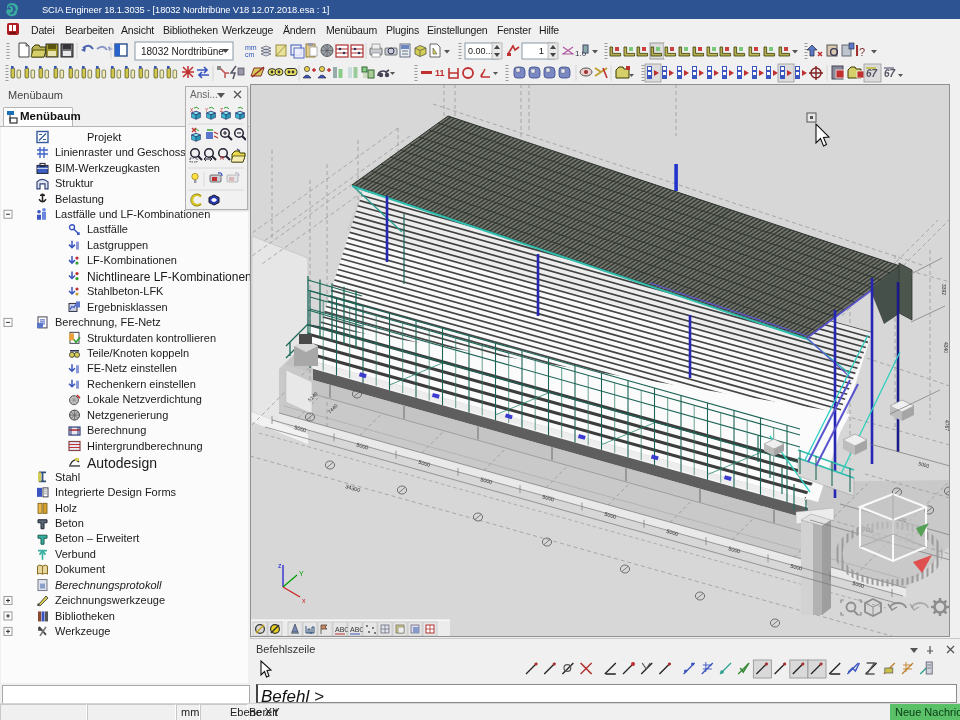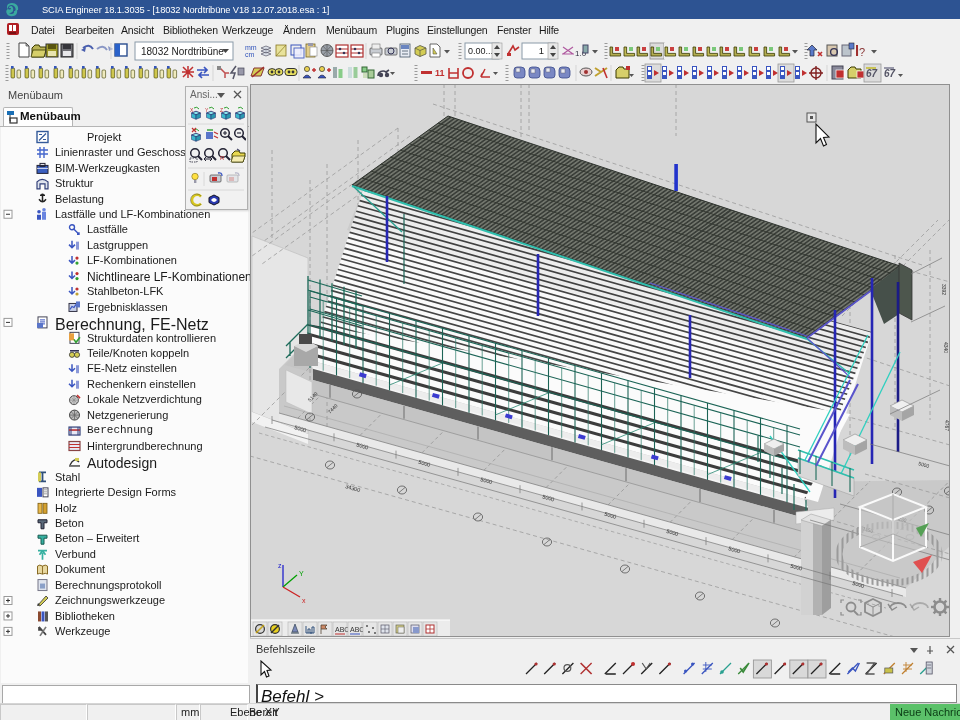--- a/index.html
+++ b/index.html
@@ -487,38 +487,38 @@
 <div class="tx" style="left:55px;top:161.6px;font-size:11px;color:#1a1a1a;">BIM-Werkzeugkasten</div>
 <div class="tx" style="left:55px;top:177.04999999999998px;font-size:11px;color:#1a1a1a;">Struktur</div>
 <div class="tx" style="left:55px;top:192.5px;font-size:11px;color:#1a1a1a;">Belastung</div>
 <div class="tx" style="left:55px;top:207.95px;font-size:11px;color:#1a1a1a;">Lastfälle und LF-Kombinationen</div>
 <div class="tx" style="left:87px;top:223.39999999999998px;font-size:11px;color:#1a1a1a;">Lastfälle</div>
 <div class="tx" style="left:87px;top:238.84999999999997px;font-size:11px;color:#1a1a1a;">Lastgruppen</div>
 <div class="tx" style="left:87px;top:254.29999999999998px;font-size:11px;color:#1a1a1a;">LF-Kombinationen</div>
 <div class="tx" style="left:87px;top:269.74999999999994px;font-size:12px;color:#1a1a1a;">Nichtlineare LF-Kombinationen</div>
 <div class="tx" style="left:87px;top:285.2px;font-size:11px;color:#1a1a1a;">Stahlbeton-LFK</div>
 <div class="tx" style="left:87px;top:300.65px;font-size:11px;color:#1a1a1a;">Ergebnisklassen</div>
-<div class="tx" style="left:55px;top:316.09999999999997px;font-size:16px;color:#1a1a1a;">Berechnung, FE-Netz</div>
+<div class="tx" style="left:55px;top:316.09999999999997px;font-size:11px;color:#1a1a1a;">Berechnung, FE-Netz</div>
 <div class="tx" style="left:87px;top:331.55px;font-size:11px;color:#1a1a1a;">Strukturdaten kontrollieren</div>
 <div class="tx" style="left:87px;top:346.99999999999994px;font-size:11px;color:#1a1a1a;">Teile/Knoten koppeln</div>
 <div class="tx" style="left:87px;top:362.45px;font-size:11px;color:#1a1a1a;">FE-Netz einstellen</div>
 <div class="tx" style="left:87px;top:377.9px;font-size:11px;color:#1a1a1a;">Rechenkern einstellen</div>
 <div class="tx" style="left:87px;top:393.34999999999997px;font-size:11px;color:#1a1a1a;">Lokale Netzverdichtung</div>
 <div class="tx" style="left:87px;top:408.79999999999995px;font-size:11px;color:#1a1a1a;">Netzgenerierung</div>
-<div class="tx" style="left:87px;top:424.25px;font-size:11px;color:#1a1a1a;font-family:Liberation Mono, monospace;">Berechnung</div>
+<div class="tx" style="left:87px;top:424.25px;font-size:11px;color:#1a1a1a;">Berechnung</div>
 <div class="tx" style="left:87px;top:439.7px;font-size:11px;color:#1a1a1a;">Hintergrundberechnung</div>
 <div class="tx" style="left:87px;top:455.15px;font-size:14px;color:#1a1a1a;">Autodesign</div>
 <div class="tx" style="left:55px;top:470.59999999999997px;font-size:11px;color:#1a1a1a;">Stahl</div>
 <div class="tx" style="left:55px;top:486.04999999999995px;font-size:11px;color:#1a1a1a;">Integrierte Design Forms</div>
 <div class="tx" style="left:55px;top:501.49999999999994px;font-size:11px;color:#1a1a1a;">Holz</div>
 <div class="tx" style="left:55px;top:516.95px;font-size:11px;color:#1a1a1a;">Beton</div>
 <div class="tx" style="left:55px;top:532.4000000000001px;font-size:11px;color:#1a1a1a;">Beton – Erweitert</div>
 <div class="tx" style="left:55px;top:547.85px;font-size:11px;color:#1a1a1a;">Verbund</div>
 <div class="tx" style="left:55px;top:563.3px;font-size:11px;color:#1a1a1a;">Dokument</div>
-<div class="tx" style="left:55px;top:578.75px;font-size:11px;color:#1a1a1a;">Berechnungsprotokoll</div>
+<div class="tx" style="left:55px;top:578.75px;font-size:11px;color:#1a1a1a;font-style:italic;">Berechnungsprotokoll</div>
 <div class="tx" style="left:55px;top:594.2px;font-size:11px;color:#1a1a1a;">Zeichnungswerkzeuge</div>
 <div class="tx" style="left:55px;top:609.6500000000001px;font-size:11px;color:#1a1a1a;">Bibliotheken</div>
 <div class="tx" style="left:55px;top:625.1px;font-size:11px;color:#1a1a1a;">Werkzeuge</div>
 <div class="abs" style="left:2px;top:685px;width:246px;height:17px;background:#fff;border:1px solid #a8a8a8;"></div>
 <svg class="abs" style="left:250px;top:84px" width="700" height="553" viewBox="0 0 700 553">
     <defs>
 <pattern id="steps" width="8" height="5.0" patternUnits="userSpaceOnUse" patternTransform="rotate(15.7)">
  <rect width="8" height="5.0" fill="#fbfbfb"></rect>
         <rect width="8" height="1.7" fill="#444444"></rect>
 </pattern>

